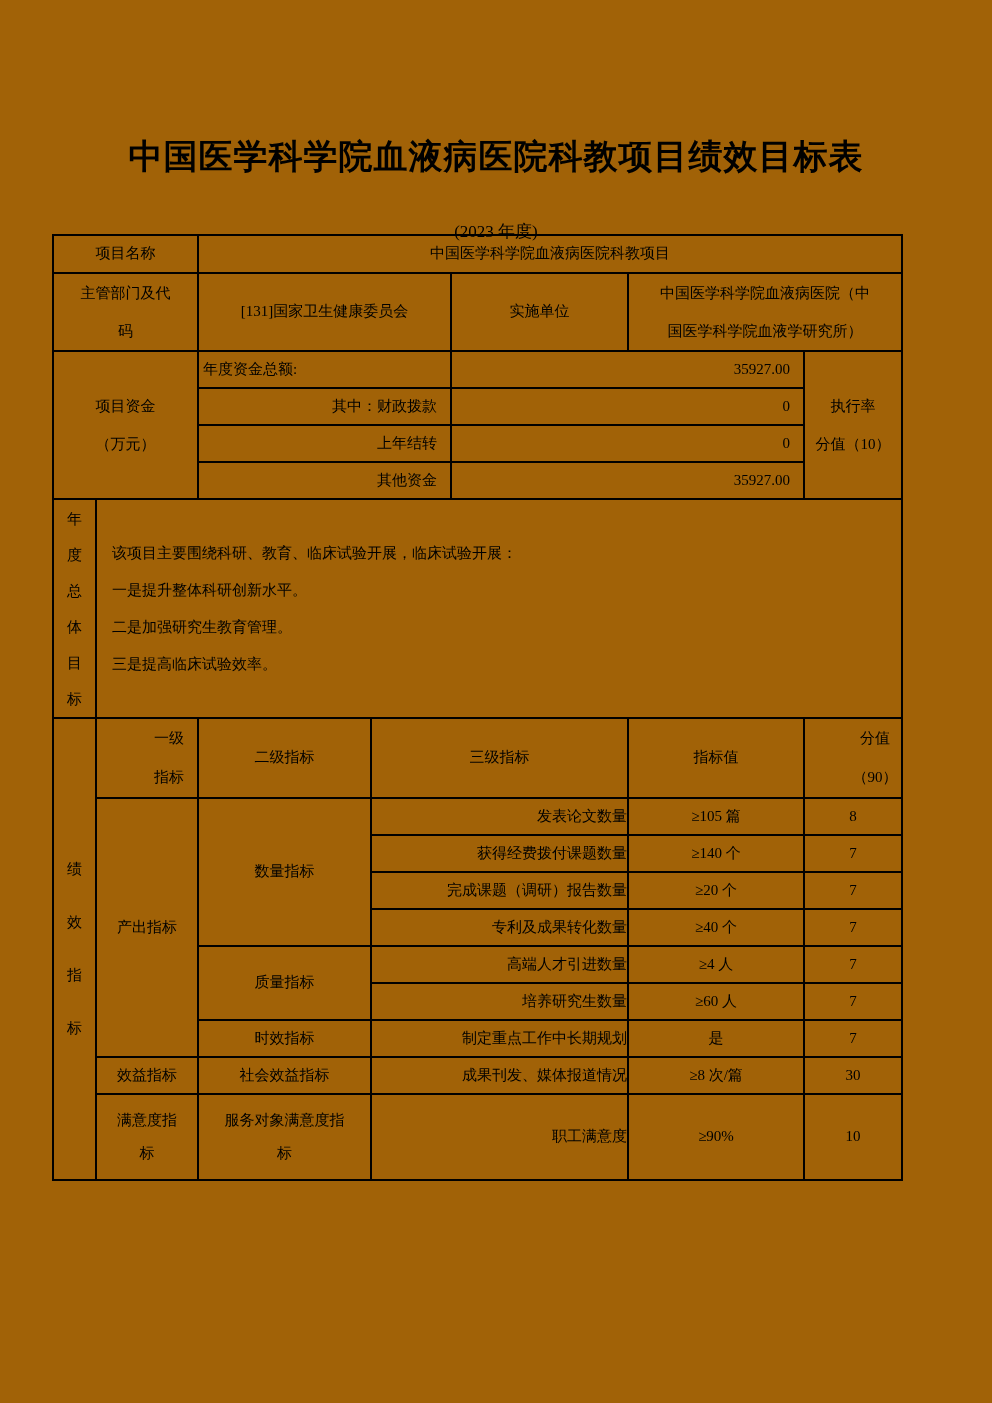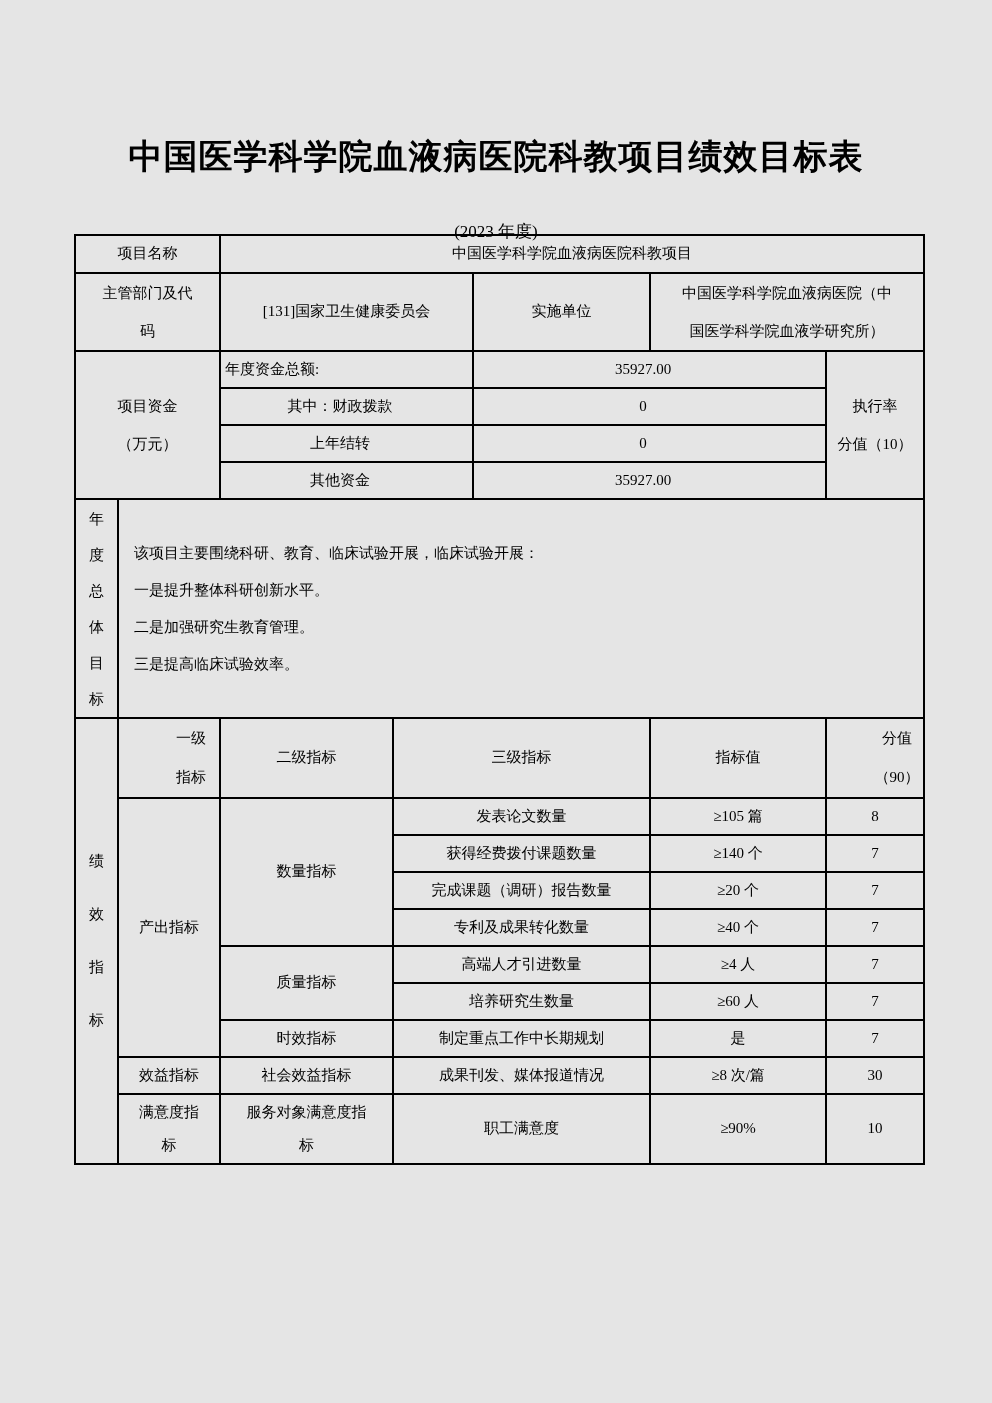--- a/index.html
+++ b/index.html
@@ -1,21 +1,21 @@
 <!DOCTYPE html>
 <html><head>
 <meta charset="utf-8">
 <style>
   * { box-sizing: border-box; margin: 0; padding: 0; }
   html, body { background: #ffffff; }
   .page {
     position: relative;
     width: 992px;
     height: 1403px;
-    background: #e5e5e5;
+    background: #a16207;
     color: #000000;
     font-family: "Liberation Serif", "DejaVu Serif", serif;
     overflow: hidden;
   }
   .title {
     position: absolute;
     top: 134px;
     left: 0;
     width: 100%;
     text-align: center;
@@ -28,43 +28,43 @@
     position: absolute;
     top: 196px;
     left: 0;
     width: 100%;
     text-align: center;
     font-size: 17px;
     margin-top: 24px;
   }
   table.main {
     position: absolute;
-    left: 74px;
+    left: 52px;
     top: 234px;
     border-collapse: collapse;
     table-layout: fixed;
     width: 849px;
   }
   td {
     border: 2px solid #000;
     font-size: 15px;
     text-align: center;
     vertical-align: middle;
     line-height: 1.45;
     overflow: hidden;
   }
   .h38 { height: 38px; }
   .h73 { height: 73px; margin-left: 30px; }
   .h37 { height: 37px; }
   .h219 { height: 219px; }
   .h78 { height: 78px; }
-  .h70 { height: 70px; }
+  .h70 { height: 86px; }
   .al { text-align: left; padding-left: 4px; }
-  .ar { padding-right: 13px; }
-  .name-cell { text-align: center; }
+  .ar { text-align: right; padding-right: 13px; }
+  .name-cell { text-align: right; }
   .two38 div { line-height: 38px; }
   .two39 div { line-height: 39px; margin-left: 44px; }
   .two33 div { line-height: 33px; }
   .vchars36 div { line-height: 36px; }
   .vchars53 div { line-height: 53px; }
   .goal-cell { text-align: left; padding-left: 15px; }
   .goal-cell div { line-height: 37px; }
   .page-number {
     position: absolute;
     top: 1347px;

